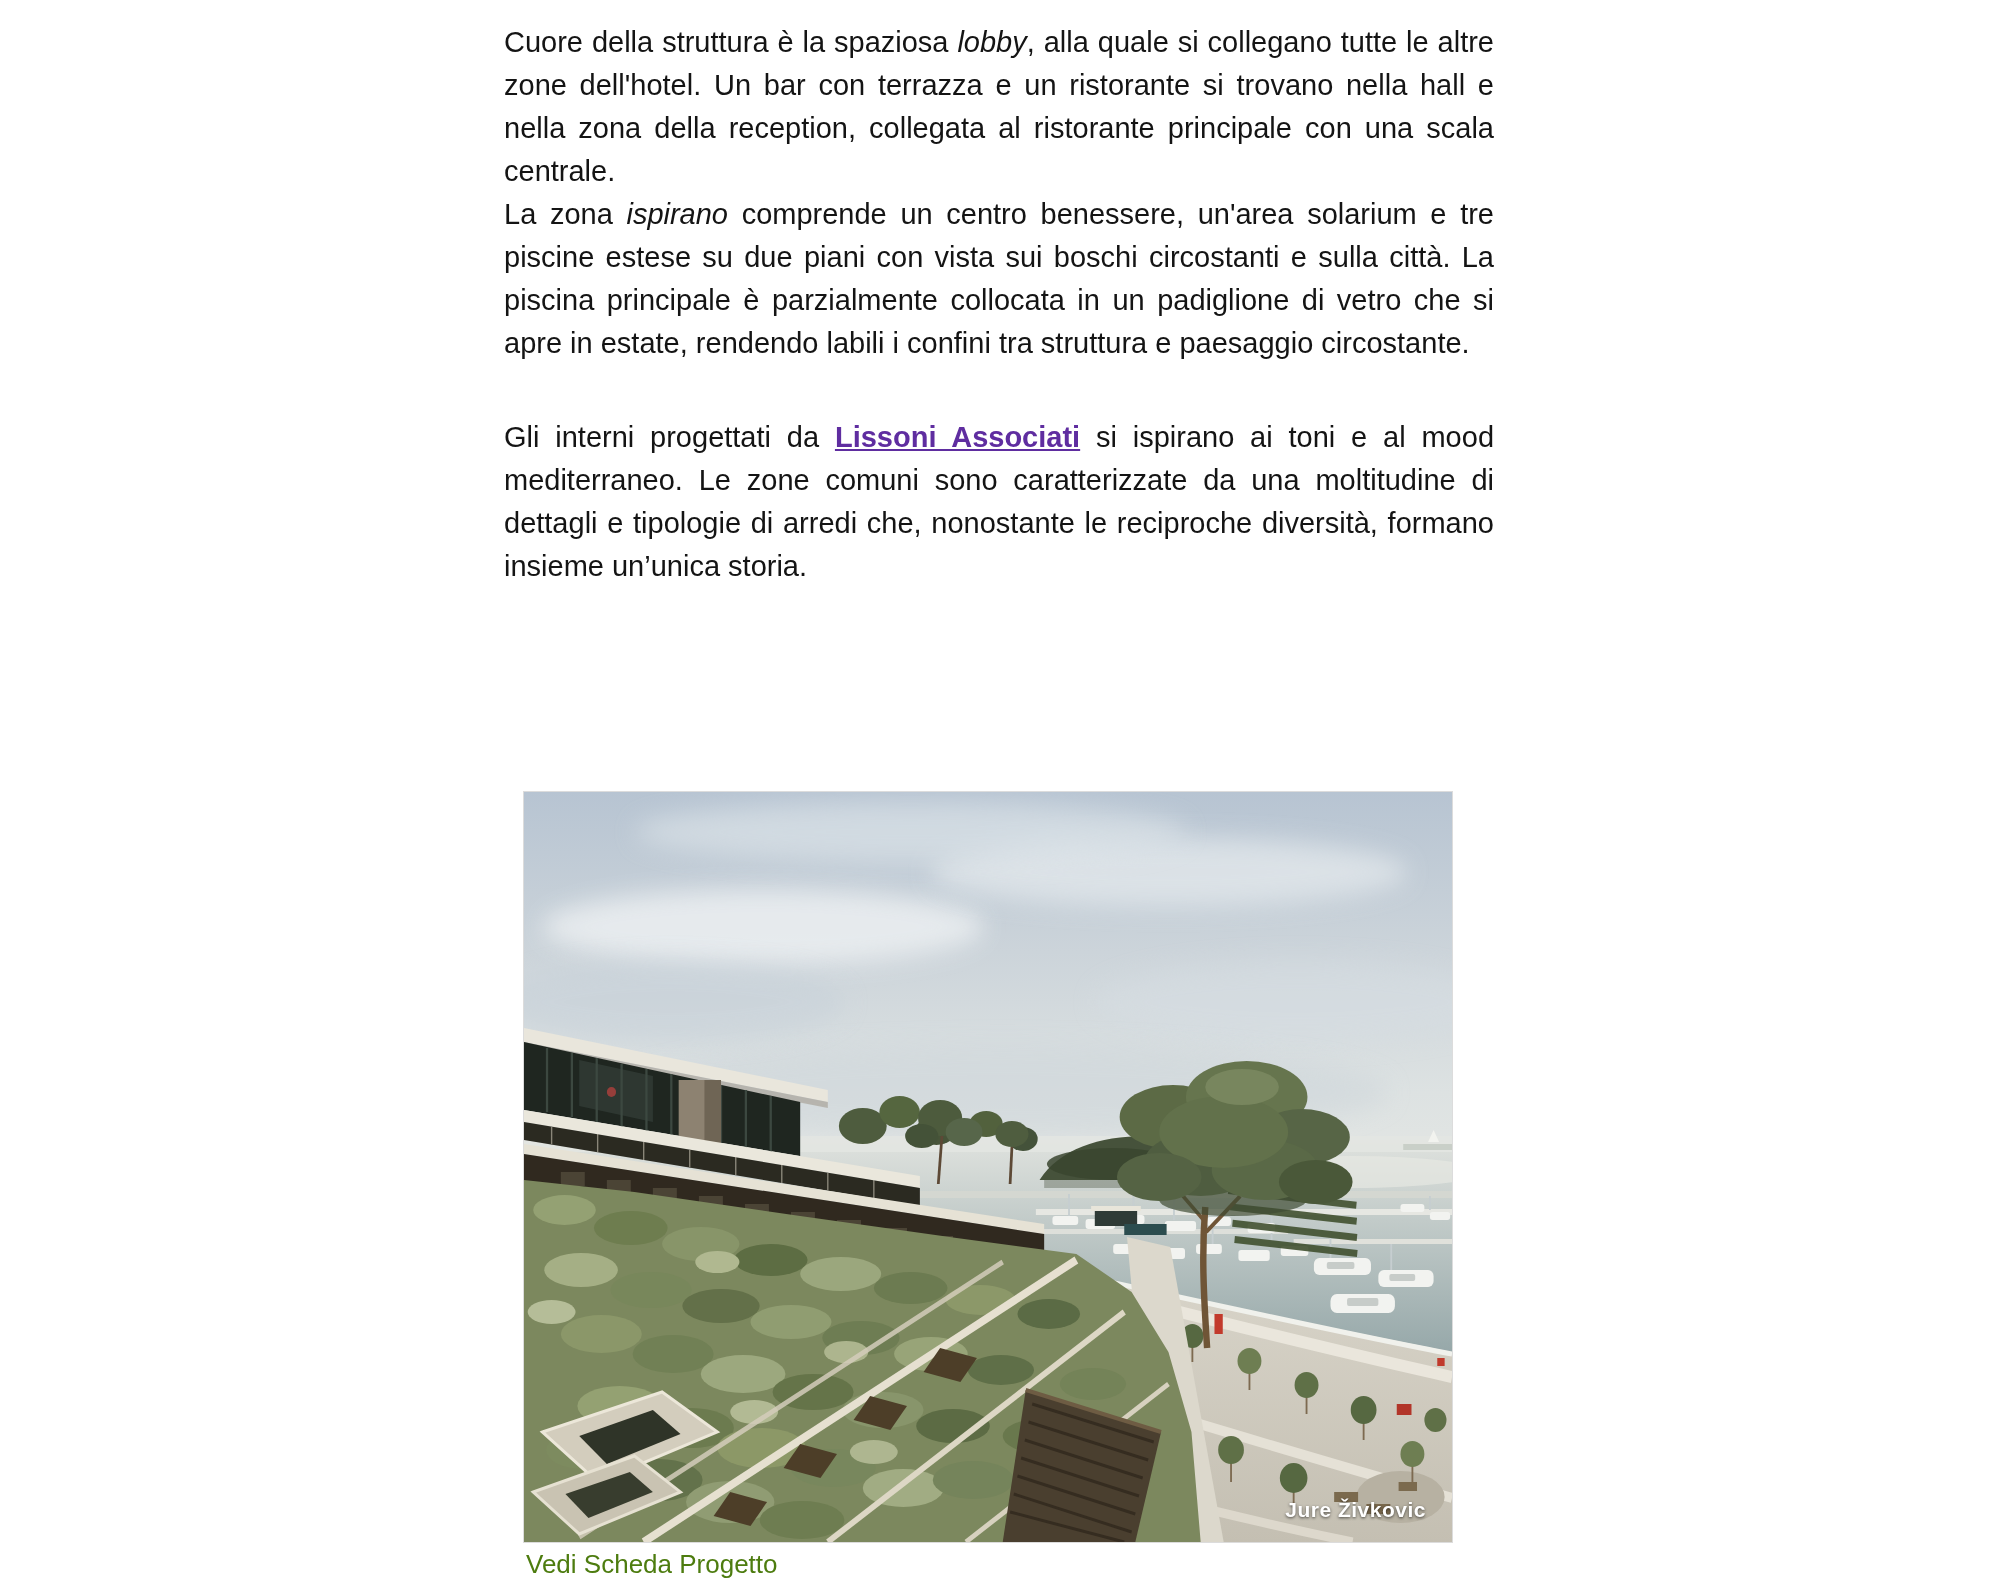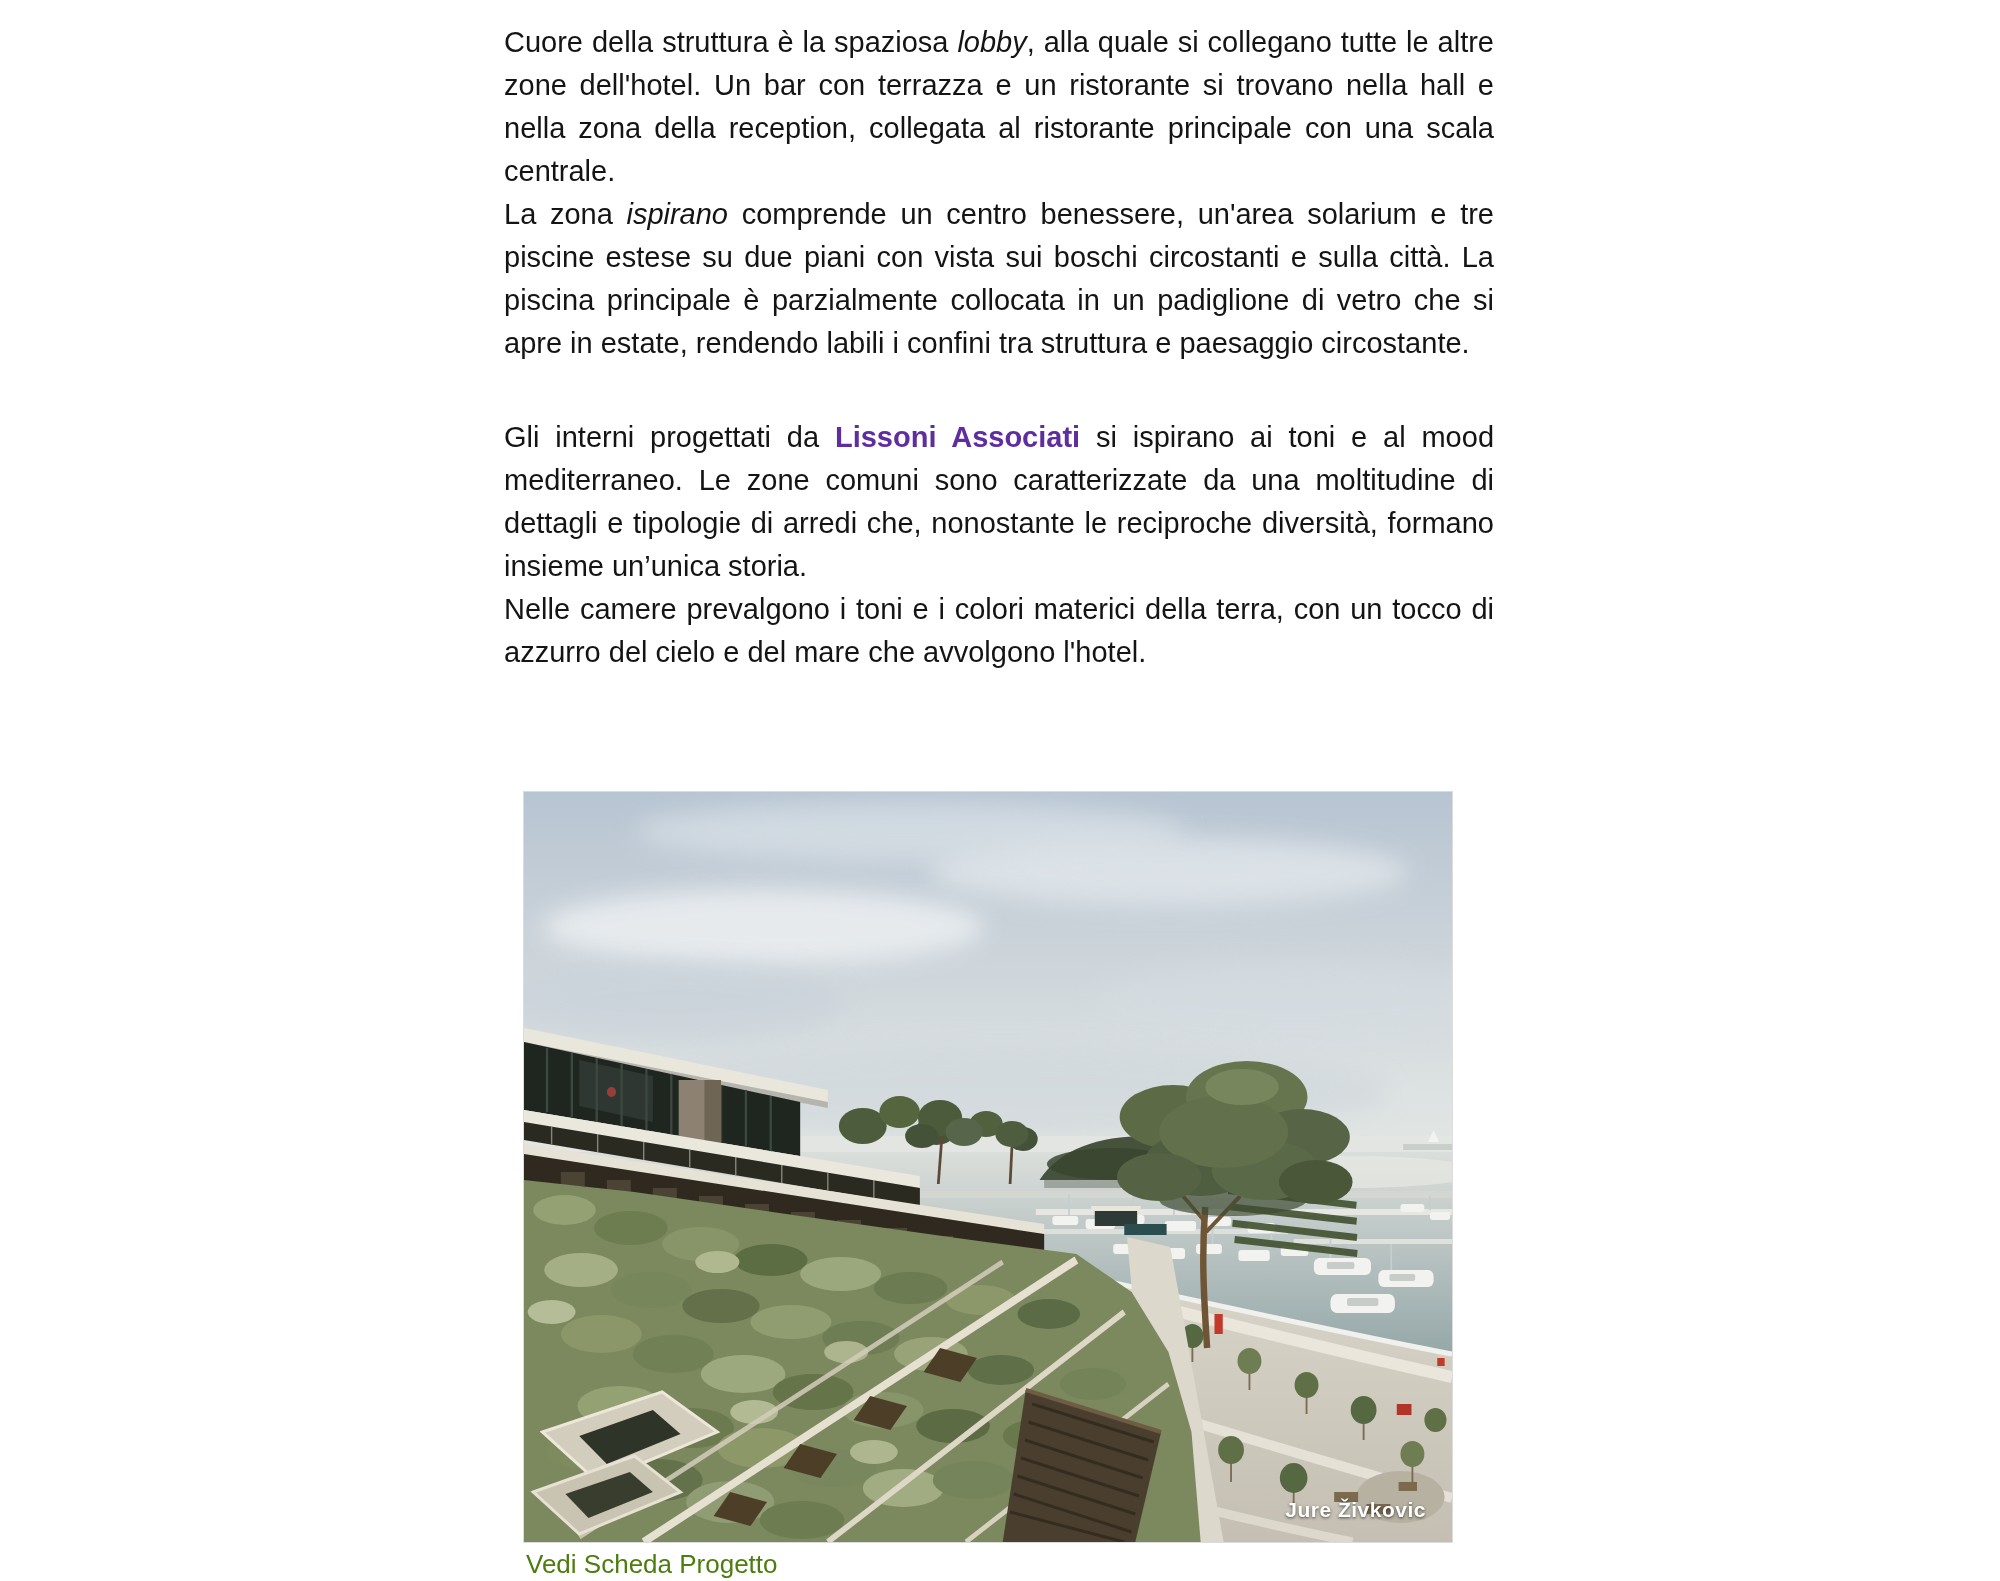--- a/index.html
+++ b/index.html
@@ -3,21 +3,21 @@
 <meta charset="utf-8">
 <style>
   html,body{margin:0;padding:0;}
   body{font-family:"Liberation Sans",sans-serif;background:#ffffff;}
   .page{position:relative;width:2000px;height:1581px;background:#ffffff;overflow:hidden;}
 
   .content{position:absolute;left:504px;top:21px;width:990px;}
   .content p{margin:0;font-size:29px;line-height:43px;color:#141414;text-align:justify;text-align-last:left;}
   .content p.para-gap{margin-top:51px;}
   .content em{font-style:italic;}
-  a.purple-link{color:#5f2da0;font-weight:bold;cursor:pointer;}
+  a.purple-link{color:#5f2da0;font-weight:bold;text-decoration:underline;cursor:pointer;}
 
   .project-line{position:absolute;left:524px;top:750px;display:flex;align-items:center;height:30px;}
   .arrow-badge{width:21px;height:21px;background:#a9a9a9;border-radius:4px;display:inline-flex;align-items:center;justify-content:center;margin-right:11px;flex:0 0 auto;}
   .project-label{color:#8d8d8d;font-size:21px;margin-right:8px;white-space:pre;}
   .project-link{color:#1a1a1a;font-size:22px;font-weight:bold;text-decoration:underline;cursor:pointer;white-space:pre;}
 
   .photo-wrap{position:absolute;left:524px;top:792px;width:928px;height:750px;outline:1px solid #dcdcdc;cursor:pointer;}
   .photo-wrap svg{display:block;width:100%;height:100%;}
   .credit{position:absolute;right:26px;bottom:20px;color:#ffffff;font-weight:bold;font-size:21px;letter-spacing:.5px;text-shadow:0 1px 3px rgba(0,0,0,.65);}
 
@@ -25,21 +25,20 @@
 </style>
 </head>
 <body>
 
 <div class="page">
 
   <div class="content">
     <p><span>Cuore della struttura è la spaziosa </span><em>lobby</em><span>, alla quale si collegano tutte le altre zone dell'hotel. Un bar con terrazza e un ristorante si trovano nella hall e nella zona della reception, collegata al ristorante principale con una scala centrale.</span></p>
     <p><span>La zona </span><em>ispirano</em><span> comprende un centro benessere, un'area solarium e tre piscine estese su due piani con vista sui boschi circostanti e sulla città. La piscina principale è parzialmente collocata in un padiglione di vetro che si apre in estate, rendendo labili i confini tra struttura e paesaggio circostante.</span></p>
     <p class="para-gap"><span>Gli interni progettati da </span><a class="purple-link">Lissoni Associati</a><span> si ispirano ai toni e al mood mediterraneo. Le zone comuni sono caratterizzate da una moltitudine di dettagli e tipologie di arredi che, nonostante le reciproche diversità, formano insieme un’unica storia.</span></p>
-    <p><span>Nelle camere prevalgono i toni e i colori materici della terra, con un tocco di azzurro del cielo e del mare che avvolgono l'hotel.</span></p>
   </div>
 
 
   <div class="photo-wrap">
     <svg viewBox="0 0 1008 750" preserveAspectRatio="none">
       <defs>
         <linearGradient id="skyG" x1="0" y1="0" x2="0" y2="1">
           <stop offset="0" stop-color="#b7c4d2"></stop>
             <stop offset="0.4" stop-color="#ccd4da"></stop>
           <stop offset="0.75" stop-color="#dde2e2"></stop>

